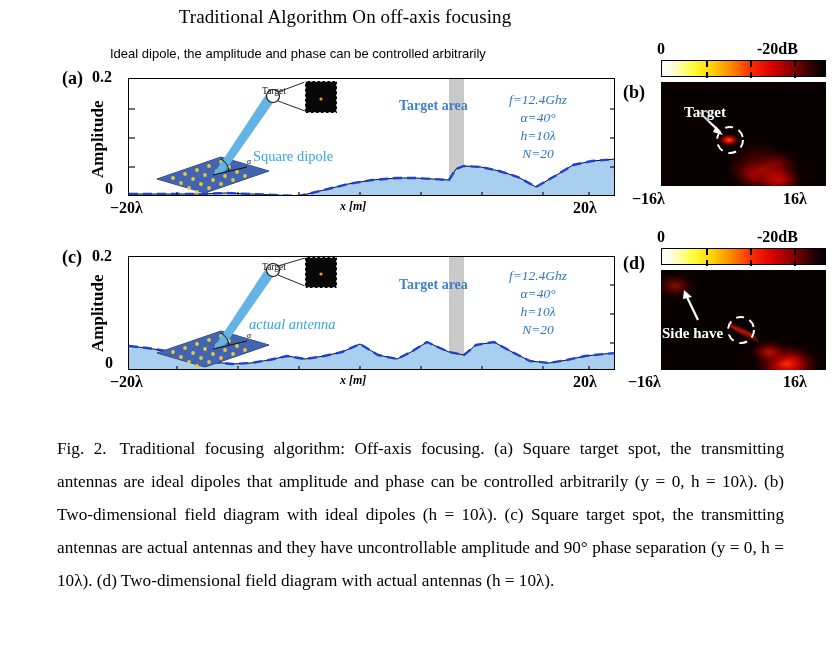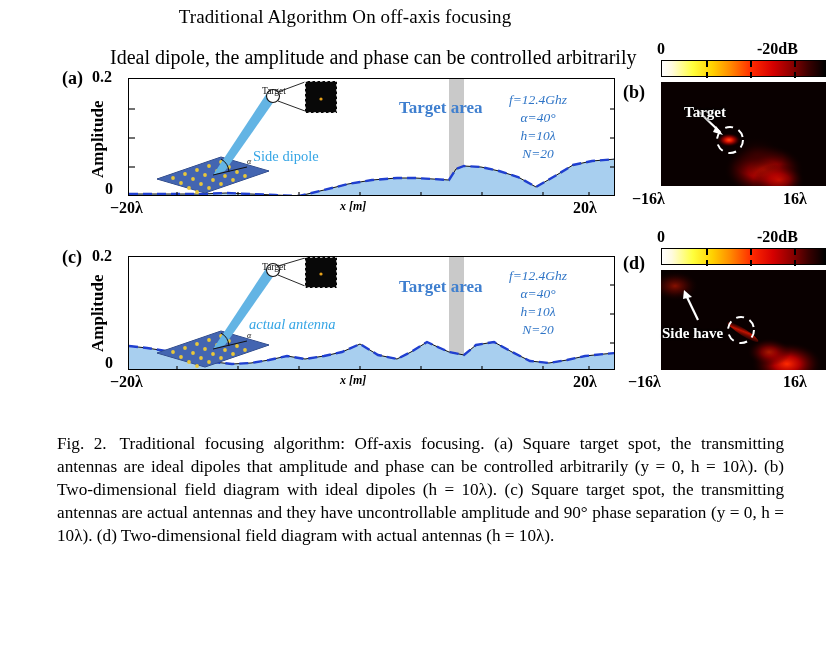--- a/index.html
+++ b/index.html
@@ -1,53 +1,53 @@
 <!DOCTYPE html>
 <html><head>
 <meta charset="utf-8">
 <style>
   html,body{margin:0;padding:0;background:#ffffff;}
   body{width:834px;height:662px;position:relative;font-family:"Liberation Serif",serif;color:#000;overflow:hidden;}
   .fig{position:absolute;left:0;top:0;width:834px;height:662px;}
 
   .main-title{position:absolute;left:0;top:6px;width:690px;text-align:center;font-size:19px;font-family:"Liberation Serif",serif;letter-spacing:.1px;}
 
-  .panel-title{position:absolute;font-size:20px;font-family:Liberation Serif, serif;white-space:nowrap;}
+  .panel-title{position:absolute;font-size:13px;font-family:Liberation Sans, sans-serif;white-space:nowrap;}
   .panel-tag{position:absolute;font-size:18px;font-weight:bold;font-family:"Liberation Serif",serif;}
 
   .axis-ylab{position:absolute;font-size:17px;font-weight:bold;font-family:"Liberation Serif",serif;
     transform:rotate(-90deg);transform-origin:left top;white-space:nowrap;}
   .axis-tick{position:absolute;font-size:16px;font-weight:bold;font-family:"Liberation Serif",serif;white-space:nowrap;}
   .axis-xlab{position:absolute;font-size:12px;font-weight:bold;font-style:italic;font-family:"Liberation Serif",serif;white-space:nowrap;}
   .axis-end{position:absolute;font-size:16px;font-weight:bold;font-family:"Liberation Serif",serif;white-space:nowrap;}
 
   .plotbox{position:absolute;border:1.3px solid #000;background:#fff;box-sizing:border-box;overflow:hidden;}
   .plotbox svg{position:absolute;left:0;top:0;}
 
   .annot{position:absolute;color:#2E74C6;font-size:13.5px;font-family:"Liberation Serif",serif;
     font-style:italic;white-space:nowrap;text-align:center;}
-  .tgt-area-lab{position:absolute;color:#3F7FCF;font-size:17px;font-weight:bold;
+  .tgt-area-lab{position:absolute;color:#3F7FCF;font-size:14px;font-weight:bold;
     font-family:"Liberation Serif",serif;white-space:nowrap;}
   .dipole-lab{position:absolute;color:#35A5E5;font-size:14.5px;font-family:"Liberation Serif",serif;white-space:nowrap;}
   .inset-lab{position:absolute;font-size:9.5px;font-family:"Liberation Serif",serif;white-space:nowrap;color:#111;}
 
   .cbar{position:absolute;height:17px;border:1.2px solid #000;box-sizing:border-box;
     background:linear-gradient(to right,#ffffff 0%,#fffbe0 6%,#ffff3c 19%,#ffd000 31%,#ff8a00 42%,#ff2a00 55%,#d60000 68%,#8a0000 80%,#3a0000 90%,#000000 100%);}
   .cbar-tick{position:absolute;width:1.6px;height:6px;background:#000;top:0;}
   .cbar-tick.b{top:11px;}
   .cbar-lab{position:absolute;font-size:16px;font-weight:bold;font-family:"Liberation Serif",serif;white-space:nowrap;}
 
   .heat{position:absolute;background:#0a0000;overflow:hidden;}
   .heat svg{position:absolute;left:0;top:0;}
   .heat-lab{position:absolute;color:#fff;font-size:15px;font-weight:bold;
     font-family:"Liberation Serif",serif;white-space:nowrap;
     text-shadow:0 0 2px #000,0 0 3px #000;}
 
   .caption{position:absolute;left:57px;top:432px;width:727px;font-size:17.2px;
-    font-family:"Liberation Serif",serif;line-height:23px;text-align:justify;}
+    font-family:"Liberation Serif",serif;line-height:33px;text-align:justify;}
   .caption .lead{margin-right:13px;}
 </style>
 </head>
 <body>
 
 <div class="fig">
 
   <div class="main-title">Traditional Algorithm On off-axis focusing</div>
 
   <div class="panel-title" style="left:110px;top:46px;">Ideal dipole, the amplitude and phase can be controlled arbitrarily</div>
@@ -125,21 +125,21 @@
         <line x1="149" y1="22" x2="176" y2="32" stroke="#111" stroke-width="0.9"></line>
 
         <rect x="176" y="2" width="32" height="32" fill="#080808" stroke="#fff" stroke-width="1.4" stroke-dasharray="2.5,2.5"></rect>
         <circle cx="192" cy="20" r="1.6" fill="#E8A21A"></circle>
       </g>
     </svg>
   </div>
 
   <div class="inset-lab" style="left:262px;top:86px;">Target</div>
   <div class="inset-lab" style="left:247px;top:157px;font-size:8px;font-style:italic;">α</div>
-  <div class="dipole-lab" style="left:253px;top:148px;">Side dipole</div>
+  <div class="dipole-lab" style="left:253px;top:148px;">Square dipole</div>
   <div class="tgt-area-lab" style="left:399px;top:98px;">Target area</div>
 
   <div class="annot" style="left:495px;top:92px;width:86px;">f=12.4Ghz</div>
   <div class="annot" style="left:495px;top:110px;width:86px;">α=40°</div>
   <div class="annot" style="left:495px;top:128px;width:86px;">h=10λ</div>
   <div class="annot" style="left:495px;top:146px;width:86px;">N=20</div>
 
   <div class="axis-end" style="left:110px;top:199px;">−20λ</div>
   <div class="axis-xlab" style="left:340px;top:199px;">x [m]</div>
   <div class="axis-end" style="left:573px;top:199px;">20λ</div>

